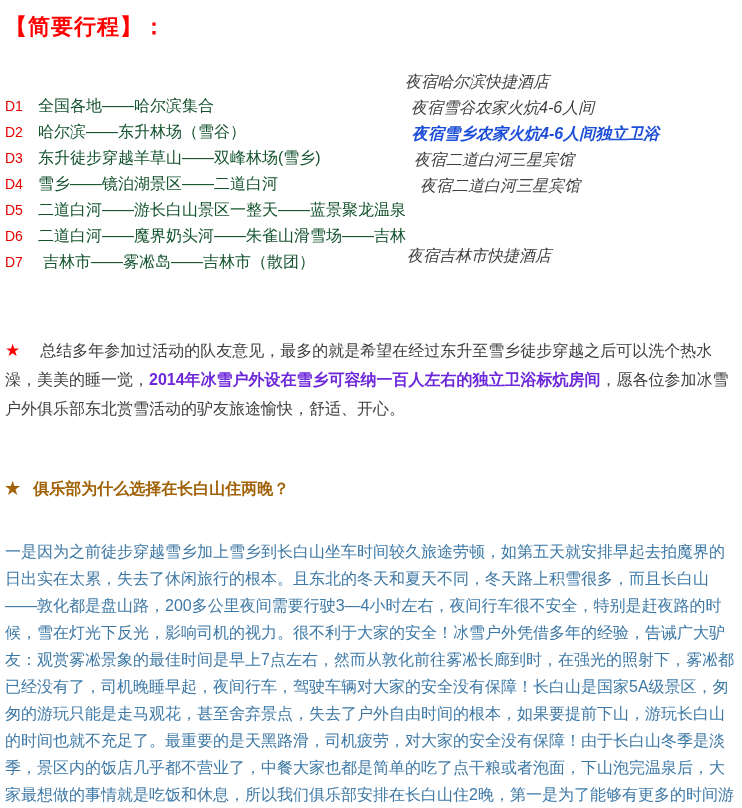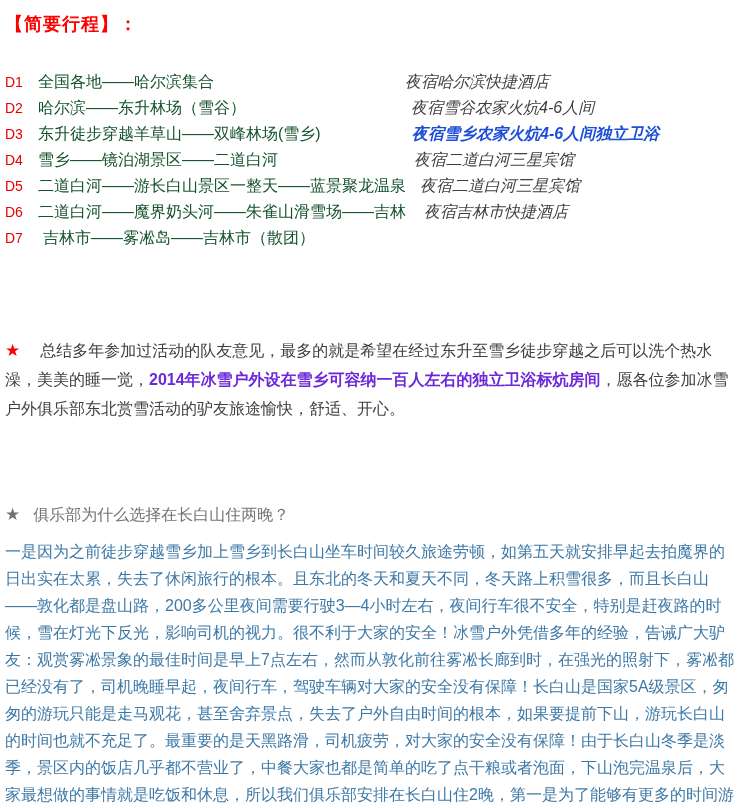--- a/index.html
+++ b/index.html
@@ -3,42 +3,42 @@
 <meta charset="utf-8">
 <style>
   * { margin:0; padding:0; box-sizing:border-box; }
   html,body { background:#ffffff; }
   body {
     width:742px; height:808px; position:relative; overflow:hidden;
     font-family:"Liberation Sans", sans-serif;
   }
   .page-title {
     position:absolute; left:5px; top:12px;
-    font-size:18px; font-weight:bold; color:#ff0000; letter-spacing:1px;
+    font-size:22px; font-weight:bold; color:#ff0000; letter-spacing:1px;
   }
   .itinerary { position:absolute; left:5px; top:69px; width:737px; }
   .it-row { position:relative; height:26px; line-height:26px; font-size:16px; color:#404040; white-space:nowrap; }
-  .it-day { display:inline-block; width:33px; color:#e60000; font-size:14px; font-weight:normal; }
+  .it-day { display:inline-block; width:33px; color:#e60000; font-size:14px; font-weight:normal;margin-top:24px; }
   .it-route { color:#14532d; }
   .it-lodging { position:absolute; top:0; left:400px; color:#404040; white-space:nowrap;font-style:italic; }
   .it-row:nth-child(2) .it-lodging { left:406px; }
   .it-row:nth-child(3) .it-lodging { left:407px; color:#1d4ed8; font-weight:bold; }
   .it-row:nth-child(4) .it-lodging { left:409px; }
   .it-row:nth-child(5) .it-lodging { left:415px; }
-  .it-row:nth-child(6) .it-lodging { left:419px; }
+  .it-row:nth-child(6) .it-lodging { left:402px;margin-top:44px; }
   .it-row:nth-child(7) .it-route { padding-left:5px; }
   .note {
     position:absolute; left:5px; top:336px; width:733px;
     font-size:16px; line-height:29px; color:#404040;
   }
   .note .star { color:#ff0000; font-size:17px; margin-right:20px; }
   .note .red-bold { color:#6d28d9; font-weight:bold; }
   .question {
-    position:absolute; left:5px; top:504px;
-    font-size:16px; font-weight:normal; color:#737373;
+    position:absolute; left:5px; top:478px;
+    font-size:16px; font-weight:bold; color:#a16207;
   }
   .question .star { margin-right:13px; font-size:17px; }
   .answer {
     position:absolute; left:5px; top:538px; width:734px;
     font-size:16px; line-height:27px; color:#3e79a6;
   }
 </style>
 </head>
 <body>
 

